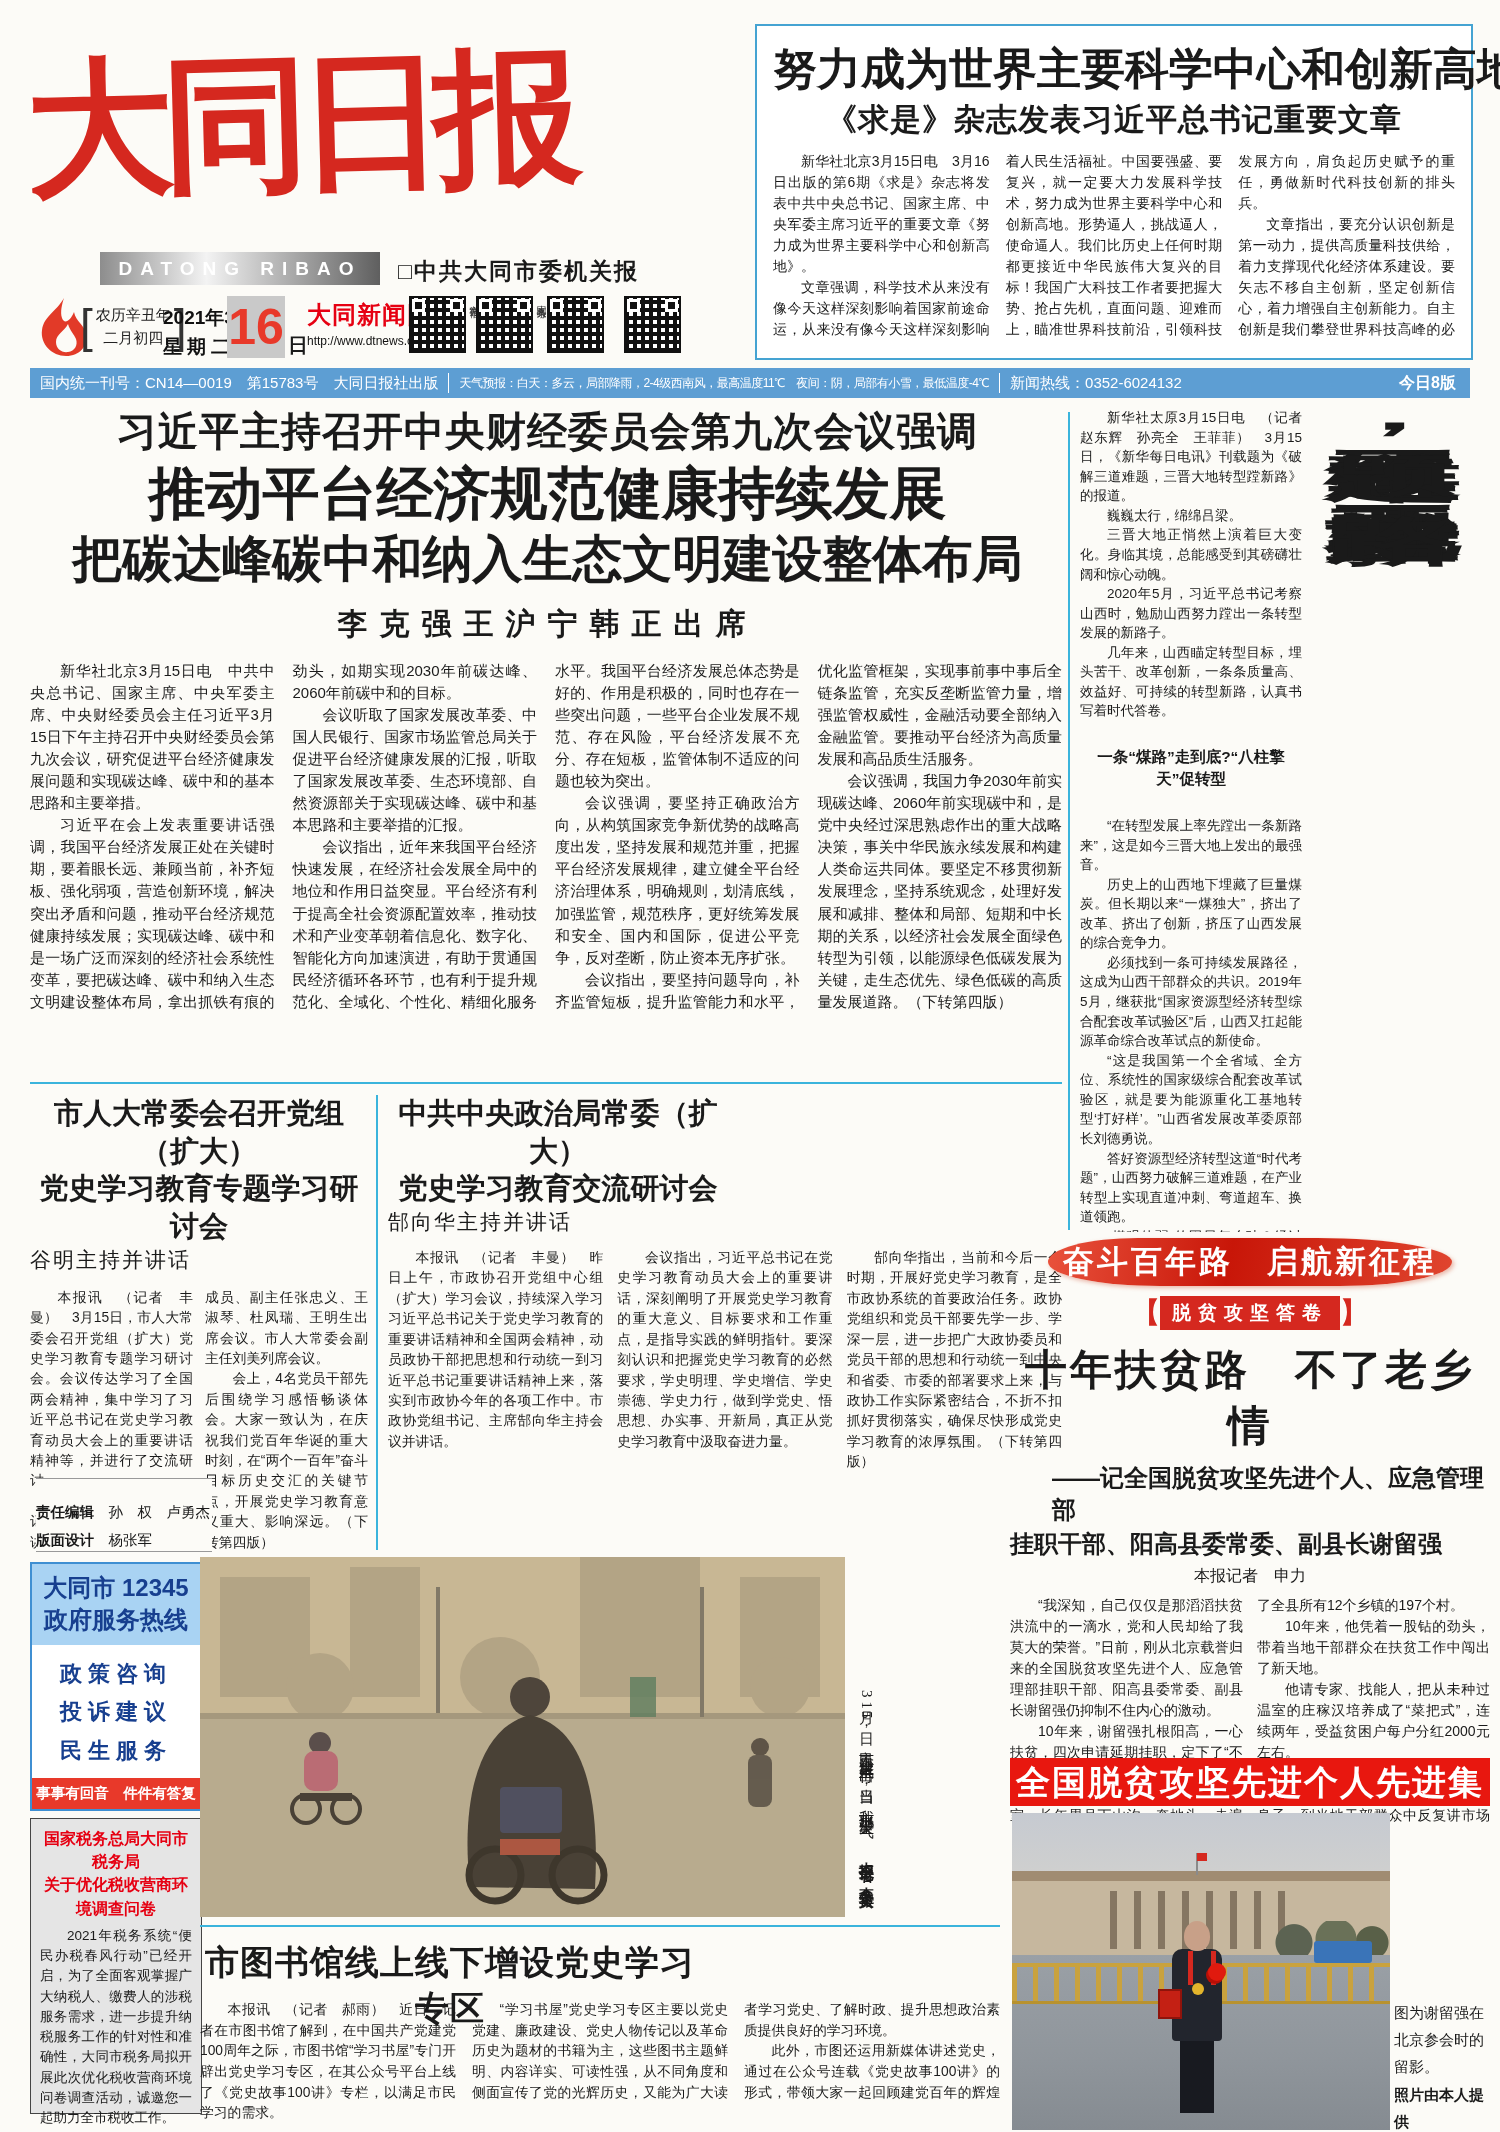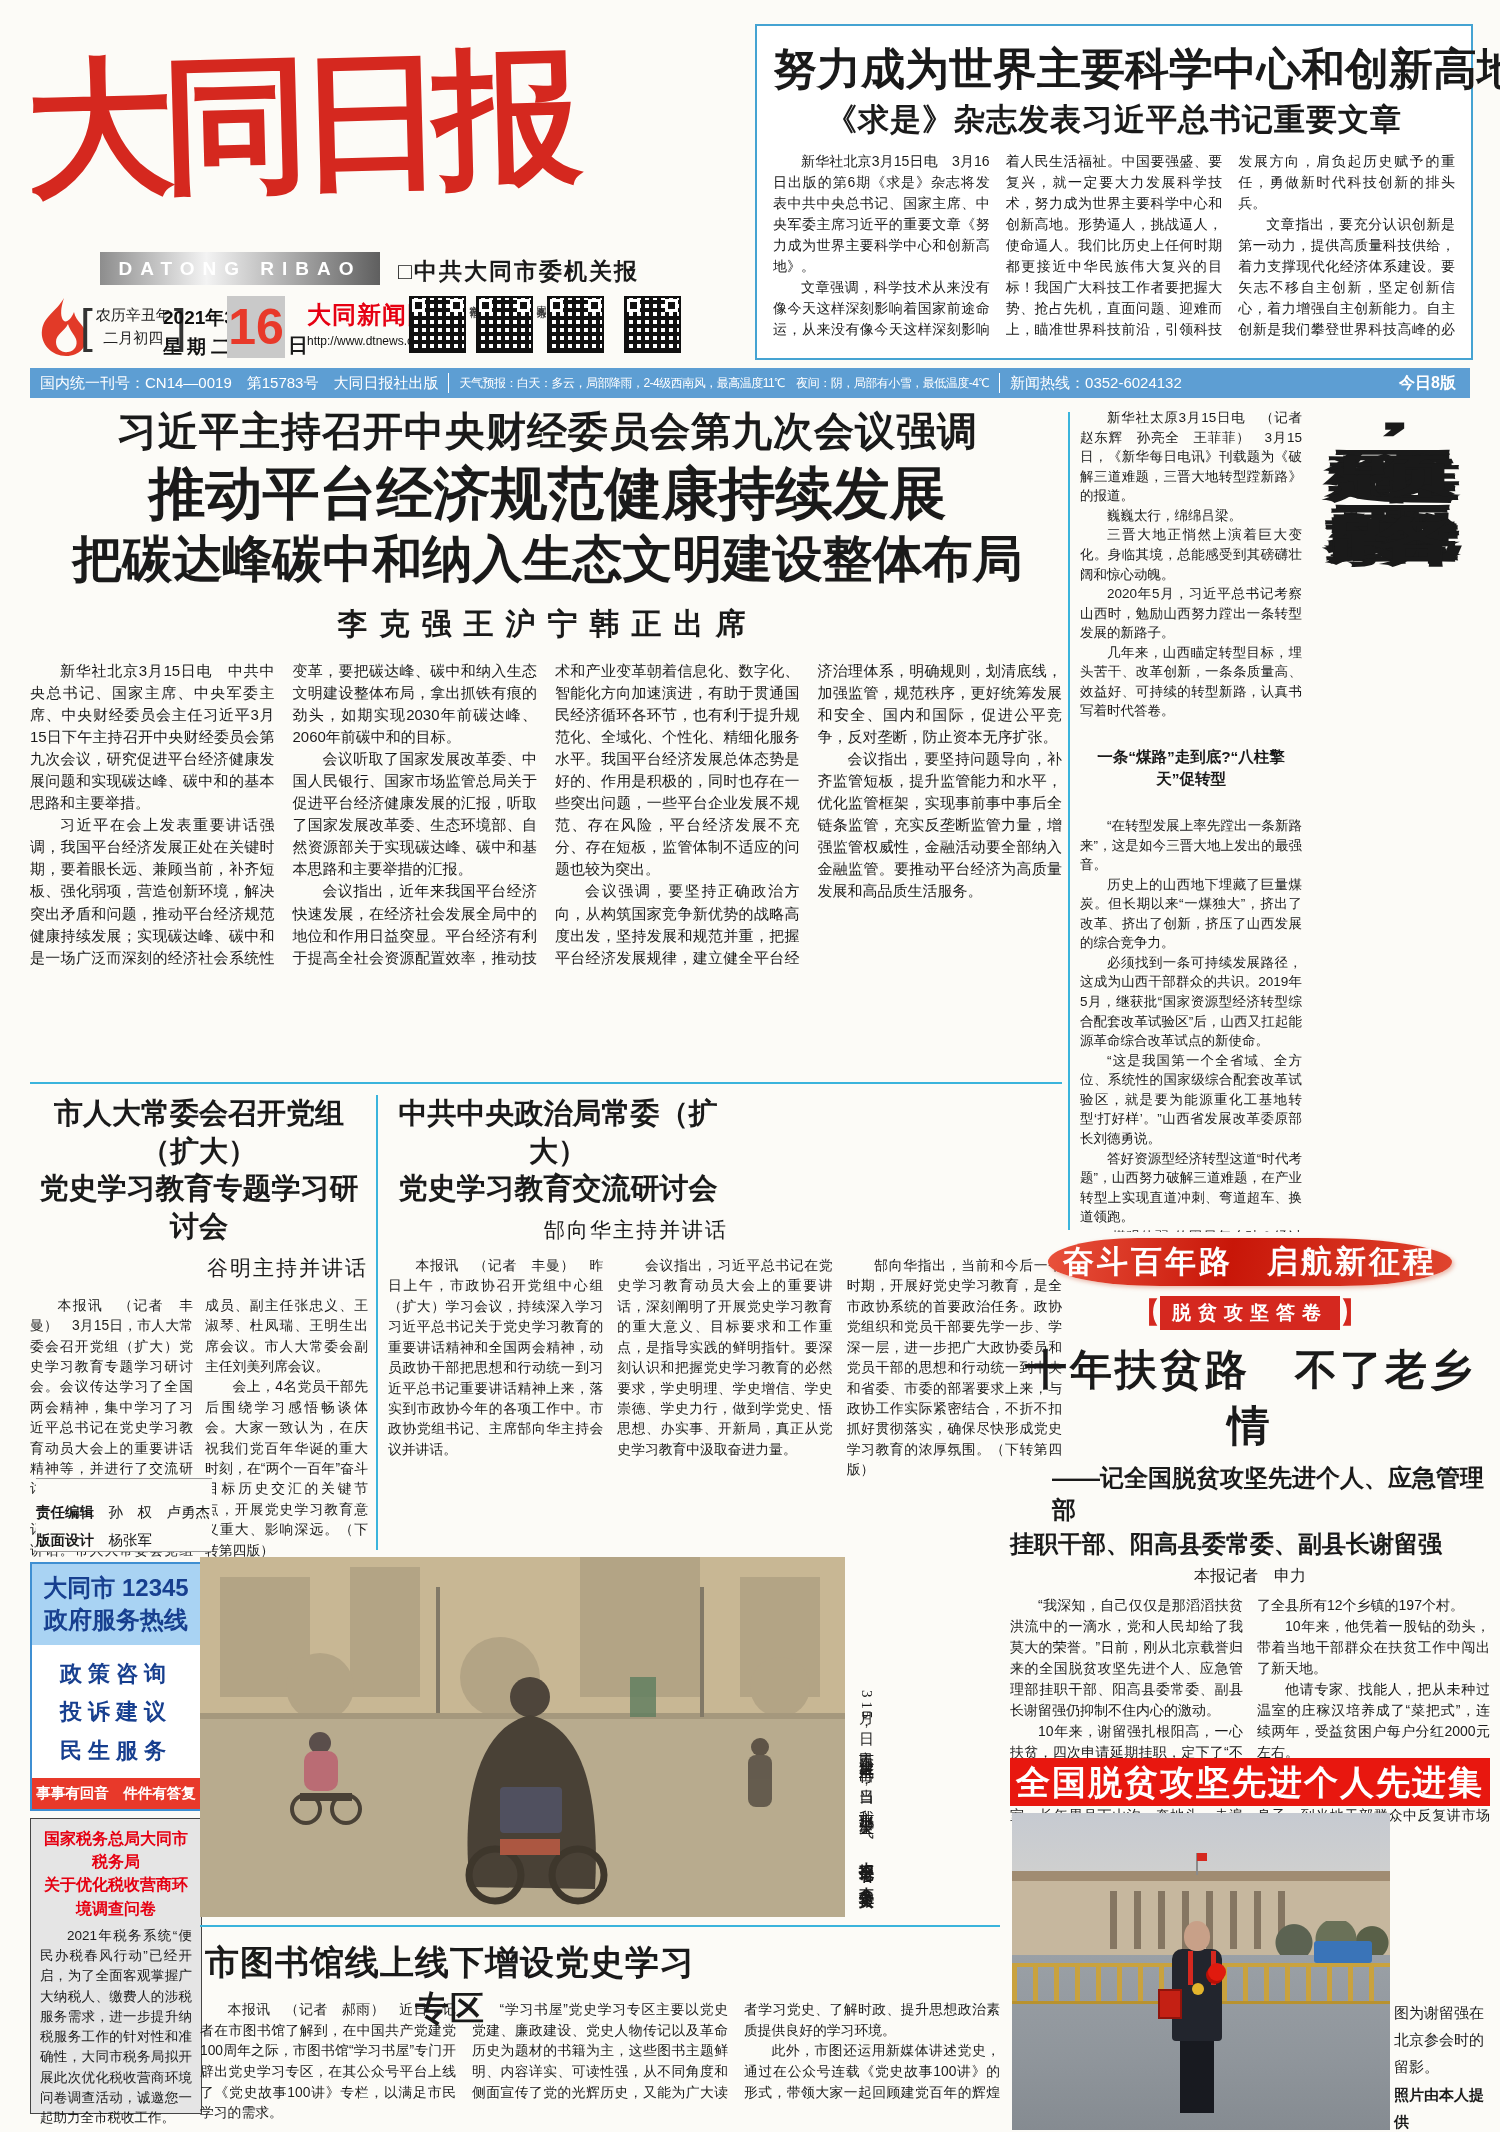--- a/index.html
+++ b/index.html
@@ -55,21 +55,21 @@
   #lead-h1{left:30px;top:456px;width:1035px;text-align:center;font-size:57px;font-weight:900;}
   #lead-h2{left:30px;top:526px;width:1035px;text-align:center;font-size:50px;font-weight:900;}
   #lead-attend{left:30px;top:604px;width:1035px;text-align:center;font-family:"Liberation Serif",serif;
      font-size:30px;font-weight:600;letter-spacing:12px;}
   #lead-body{left:30px;top:660px;width:1032px;height:414px;overflow:hidden;column-count:4;column-gap:18px;
      font-size:15px;line-height:1.47;}
   .rule-h{background:#3bb4dc;height:2px;}
   .rule-v{background:#3bb4dc;width:2px;}
   
   .sub-headline{font-family:"Liberation Serif",serif;font-weight:900;font-size:29px;text-align:center;line-height:1.3;}
-  .sub-speaker{font-family:"Liberation Serif",serif;font-size:21px;text-align:right;margin-top:8px;letter-spacing:2px;}
+  .sub-speaker{font-family:"Liberation Serif",serif;font-size:21px;text-align:left;letter-spacing:2px;}
   #npc-box{left:30px;top:1095px;width:338px;}
   #npc-body{margin-top:14px;height:420px;overflow:hidden;column-count:2;column-gap:12px;font-size:13.8px;line-height:1.48;}
   #cppcc-box{left:388px;top:1095px;width:674px;}
   #cppcc-head-wrap{width:340px;}
   #cppcc-body{margin-top:12px;height:300px;overflow:hidden;column-count:3;column-gap:14px;font-size:13.8px;line-height:1.48;}
   
   #editors-box{left:30px;top:1478px;width:176px;height:74px;background:#fcfbf7;border-top:1px solid #999;
      border-bottom:1px solid #999;z-index:6;font-size:14.5px;line-height:1.9;padding-top:20px;box-sizing:border-box;margin-left:6px;}
   #editors-box b{font-weight:bold;}
   
@@ -215,20 +215,21 @@
   <div id="lead-h1" class="abs">推动平台经济规范健康持续发展</div>
   <div id="lead-h2" class="abs">把碳达峰碳中和纳入生态文明建设整体布局</div>
   <div id="lead-attend" class="abs">李克强王沪宁韩正出席</div>
   <div id="lead-body" class="abs">
       <p class="para">新华社北京3月15日电　中共中央总书记、国家主席、中央军委主席、中央财经委员会主任习近平3月15日下午主持召开中央财经委员会第九次会议，研究促进平台经济健康发展问题和实现碳达峰、碳中和的基本思路和主要举措。</p>
       <p class="para">习近平在会上发表重要讲话强调，我国平台经济发展正处在关键时期，要着眼长远、兼顾当前，补齐短板、强化弱项，营造创新环境，解决突出矛盾和问题，推动平台经济规范健康持续发展；实现碳达峰、碳中和是一场广泛而深刻的经济社会系统性变革，要把碳达峰、碳中和纳入生态文明建设整体布局，拿出抓铁有痕的劲头，如期实现2030年前碳达峰、2060年前碳中和的目标。</p>
       <p class="para">会议听取了国家发展改革委、中国人民银行、国家市场监管总局关于促进平台经济健康发展的汇报，听取了国家发展改革委、生态环境部、自然资源部关于实现碳达峰、碳中和基本思路和主要举措的汇报。</p>
       <p class="para">会议指出，近年来我国平台经济快速发展，在经济社会发展全局中的地位和作用日益突显。平台经济有利于提高全社会资源配置效率，推动技术和产业变革朝着信息化、数字化、智能化方向加速演进，有助于贯通国民经济循环各环节，也有利于提升规范化、全域化、个性化、精细化服务水平。我国平台经济发展总体态势是好的、作用是积极的，同时也存在一些突出问题，一些平台企业发展不规范、存在风险，平台经济发展不充分、存在短板，监管体制不适应的问题也较为突出。</p>
       <p class="para">会议强调，要坚持正确政治方向，从构筑国家竞争新优势的战略高度出发，坚持发展和规范并重，把握平台经济发展规律，建立健全平台经济治理体系，明确规则，划清底线，加强监管，规范秩序，更好统筹发展和安全、国内和国际，促进公平竞争，反对垄断，防止资本无序扩张。</p>
       <p class="para">会议指出，要坚持问题导向，补齐监管短板，提升监管能力和水平，优化监管框架，实现事前事中事后全链条监管，充实反垄断监管力量，增强监管权威性，金融活动要全部纳入金融监管。要推动平台经济为高质量发展和高品质生活服务。</p>
+      <p class="para">会议强调，我国力争2030年前实现碳达峰、2060年前实现碳中和，是党中央经过深思熟虑作出的重大战略决策，事关中华民族永续发展和构建人类命运共同体。要坚定不移贯彻新发展理念，坚持系统观念，处理好发展和减排、整体和局部、短期和中长期的关系，以经济社会发展全面绿色转型为引领，以能源绿色低碳发展为关键，走生态优先、绿色低碳的高质量发展道路。（下转第四版）</p>
     </div>
 
   <div class="abs rule-h" style="left:30px;top:1082px;width:1032px;"></div>
   <div class="abs rule-v" style="left:376px;top:1095px;height:455px;"></div>
   <div class="abs rule-v" style="left:1068px;top:412px;height:818px;"></div>
 
   <div id="npc-box" class="abs">
     <div class="sub-headline">市人大常委会召开党组（扩大）</div>
     <div class="sub-headline">党史学习教育专题学习研讨会</div>
     <div class="sub-speaker">谷明主持并讲话</div>

